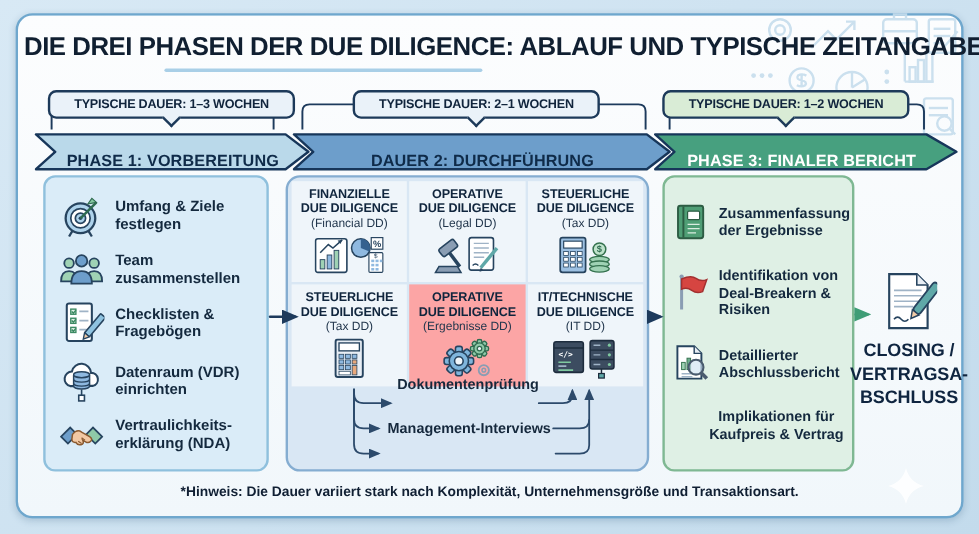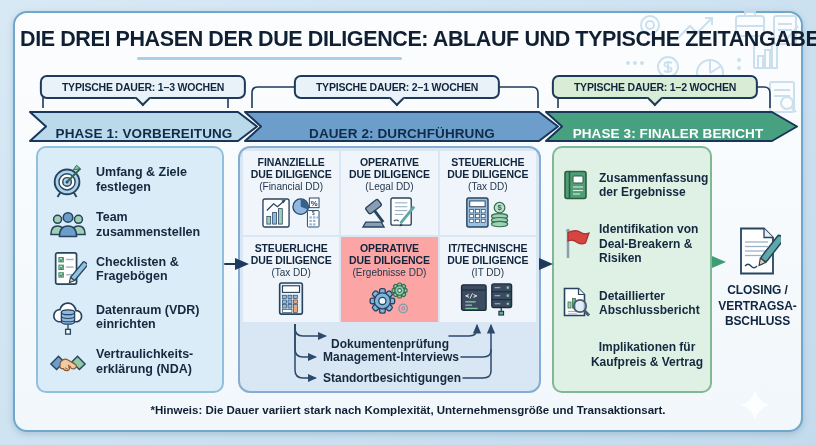--- a/index.html
+++ b/index.html
@@ -38,21 +38,21 @@
   .c-icons{display:flex;align-items:flex-end;gap:4px;margin-top:3px;}
   .p2flow{position:absolute;left:3px;top:176px;width:295px;height:62px;}
   .flowlabel{position:absolute;transform:translateY(-50%);font-size:12px;font-weight:600;color:#15283c;white-space:nowrap;z-index:2;}
   #panel3{left:552px;width:160px;background:#dff0e5;border:2px solid #7fb893;
           display:flex;flex-direction:column;justify-content:space-evenly;padding:0 7px;}
   .p3item{display:flex;align-items:center;gap:8px;}
   .p3item svg{flex:0 0 30px;}
   .p3item .item-label{font-size:12px;}
   .p3item.centered{justify-content:flex-end;text-align:center;}
   #closing{position:absolute;left:712px;top:226px;width:91px;display:flex;flex-direction:column;align-items:center;gap:7px;z-index:4;}
-  .closing-label{font-size:12px;font-weight:800;color:#0f2540;text-align:center;line-height:1.3;white-space:pre-line;letter-spacing:-0.1px;}
+  .closing-label{font-size:15px;font-weight:800;color:#0f2540;text-align:center;line-height:1.3;white-space:pre-line;letter-spacing:-0.1px;}
   .footnote{position:absolute;left:0;right:0;top:404px;text-align:center;font-size:11.5px;font-weight:600;color:#101f33;z-index:6;}
 </style>
 </head>
 <body>
 
 <div id="stage">
   <div class="card"></div>
 
   <svg class="deco" width="816" height="445" viewBox="0 0 816 445">
     <g stroke="#c6dded" stroke-width="2" fill="none" opacity="0.9">
@@ -417,23 +417,22 @@
       </defs>
       <g stroke="#2c4a6b" stroke-width="1.5" fill="none" stroke-linecap="round">
         <path d="M52,0 V4 Q52,12 60,12 H82" marker-end="url(#arrF)"></path>
         <path d="M52,0 V25 Q52,33 60,33 H72" marker-end="url(#arrF)"></path>
         <path d="M52,0 V46 Q52,54 60,54 H72" marker-end="url(#arrF)"></path>
         <path d="M206,12 H226 Q234,12 234,5 V2" marker-end="url(#arrF)"></path>
         <path d="M218,33 H240 Q248,33 248,26 V2" marker-end="url(#arrF)"></path>
         <path d="M220,54 H240 Q248,54 248,47 V26"></path>
       </g>
     </svg>
-    <div class="flowlabel" style="left:91px;top:196px">Dokumentenprüfung</div>
+    <div class="flowlabel" style="left:91px;top:172px">Dokumentenprüfung</div>
     <div class="flowlabel" style="left:83px;top:209px">Management-Interviews</div>
-    <div class="flowlabel" style="left:83px;top:230px">Standortbesichtigungen</div>
   </div>
 
   <div class="panel" id="panel3">
     <div class="p3item">
       <svg width="30" height="30" viewBox="0 0 30 30">
         <rect x="4" y="1.5" width="21" height="27" rx="2" fill="#4f9e75" stroke="#2c5c43" stroke-width="1.6"></rect>
         <line x1="8.5" y1="2" x2="8.5" y2="28" stroke="#2c5c43" stroke-width="1.6"></line>
         <rect x="12" y="6" width="10" height="7" rx="1" fill="#fff" stroke="#2c5c43" stroke-width="1"></rect>
         <g stroke="#d9ece0" stroke-width="1.1">
             <line x1="12" y1="17" x2="22" y2="17"></line>

